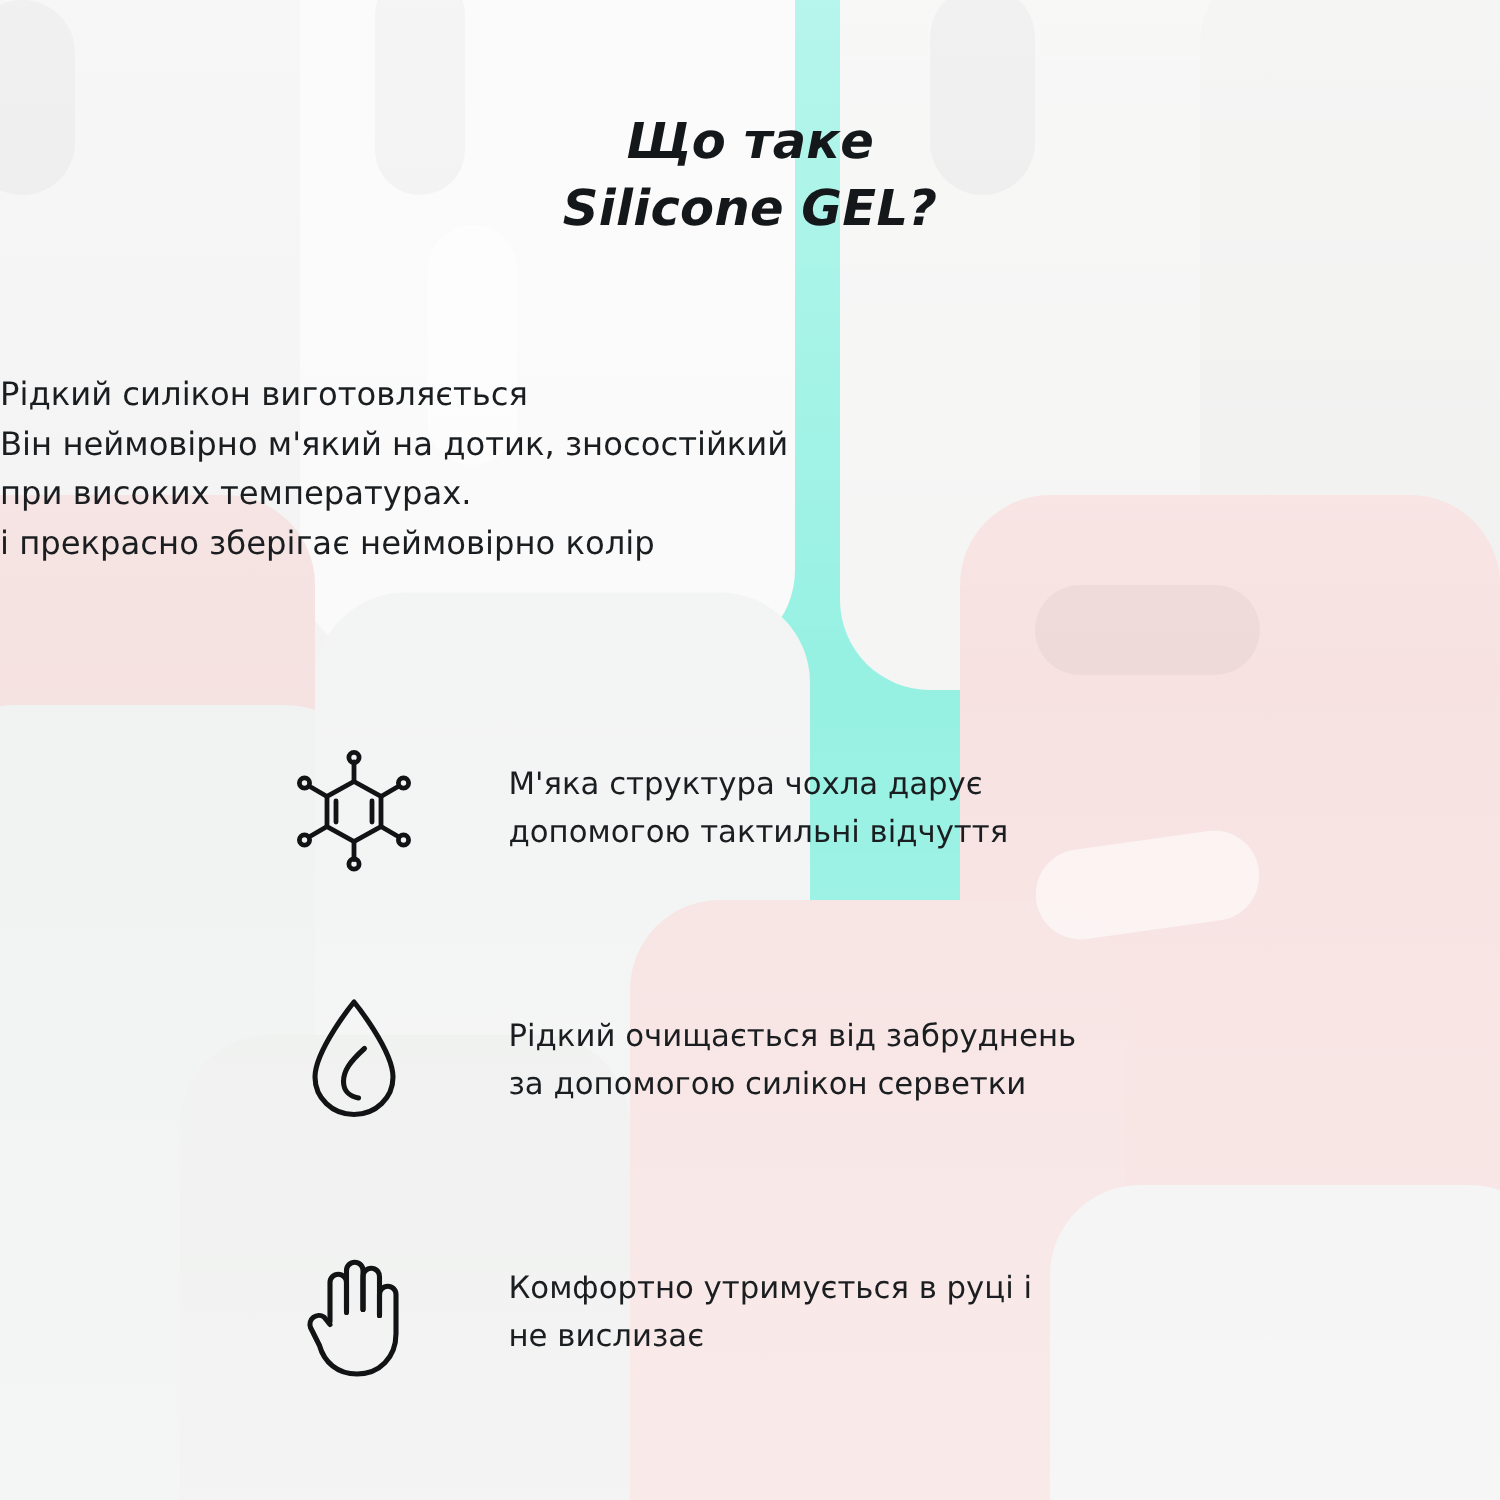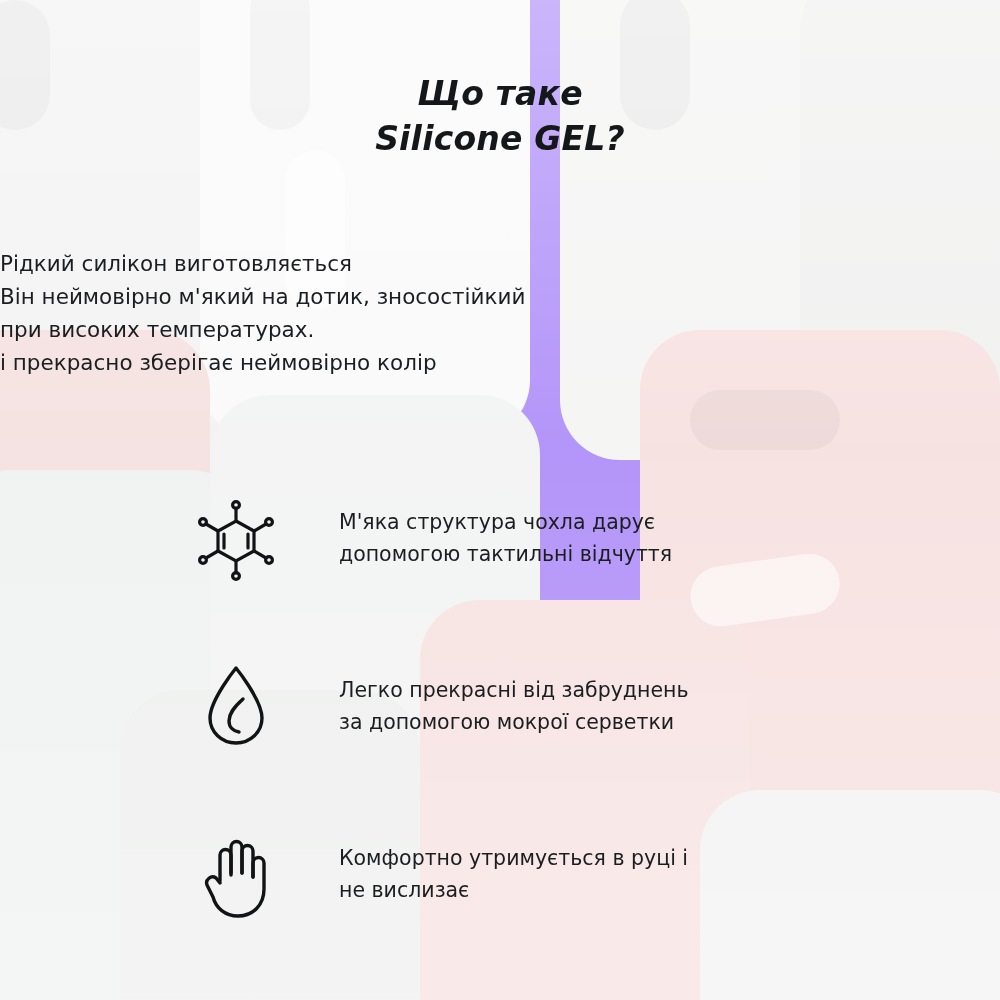--- a/index.html
+++ b/index.html
@@ -11,21 +11,21 @@
     height: 1000px;
     background: #ffffff;
     font-family: "DejaVu Sans", sans-serif;
     overflow: hidden;
   }
 
   .poster {
     position: relative;
     width: 1000px;
     height: 1000px;
-    background: #8b5cf6;
+    background: #5eead4;
     overflow: hidden;
   }
 
   
   .bg {
     position: absolute;
     inset: 0;
     overflow: hidden;
   }
   .case {
@@ -206,22 +206,22 @@
       </div>
 
       <div class="feature">
         <span class="icon">
           <svg width="74" height="92" viewBox="0 0 74 92" fill="none" stroke="#111315" stroke-width="3.4" stroke-linecap="round" stroke-linejoin="round">
             <path d="M37 7 C37 7 11 39 11 57 C11 71 22.6 82 37 82 C51.4 82 63 71 63 57 C63 39 37 7 37 7 Z"></path>
             <path d="M44 38 C34 47 30 53 30 60 C30 66 34 70 40 71"></path>
           </svg>
         </span>
         <span class="ftext">
-          <span class="line">Легко прекрасні від забруднень</span>
-          <span class="line">за допомогою мокрої серветки</span>
+          <span class="line">Рідкий очищається від забруднень</span>
+          <span class="line">за допомогою силікон серветки</span>
         </span>
       </div>
 
       <div class="feature">
         <span class="icon">
           <svg width="76" height="92" viewBox="0 0 76 92" fill="none" stroke="#111315" stroke-width="3.4" stroke-linecap="round" stroke-linejoin="round">
             <path d="M22 52 L22 26 a5.5 5.5 0 0 1 11 0 L33 46"></path>
             <path d="M33 44 L33 18 a5.5 5.5 0 0 1 11 0 L44 44"></path>
             <path d="M44 44 L44 22 a5.5 5.5 0 0 1 11 0 L55 48"></path>
             <path d="M55 48 L55 34 a5.5 5.5 0 0 1 11 0 L66 60 c0 16 -11 27 -26 27 c-13 0 -22 -8 -25 -19 L9 56 a6 6 0 0 1 9 -7 L22 54"></path>

